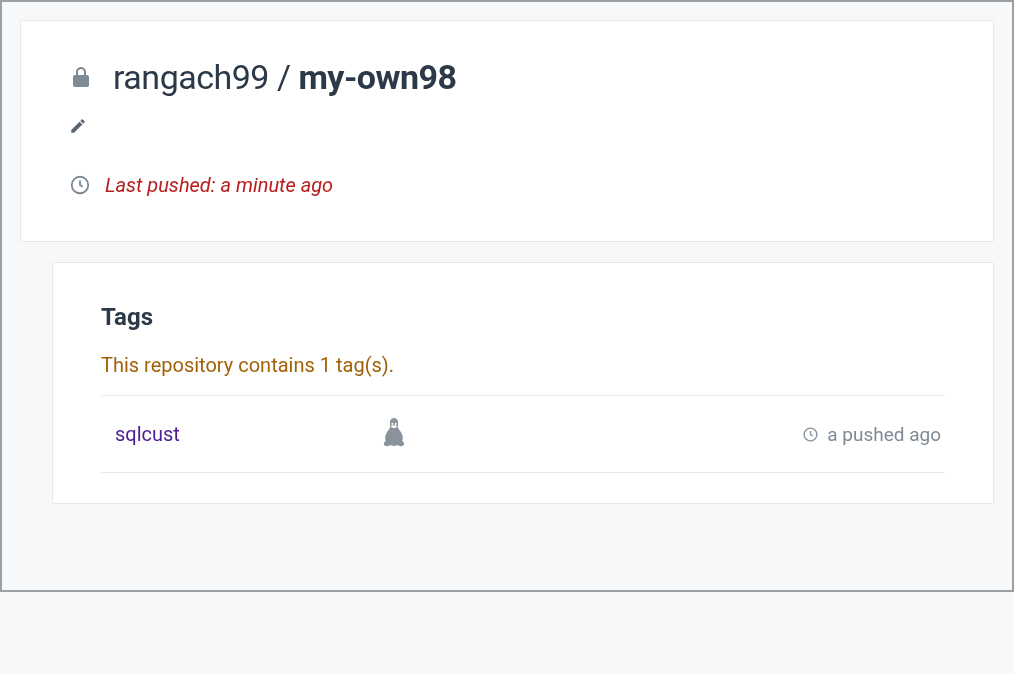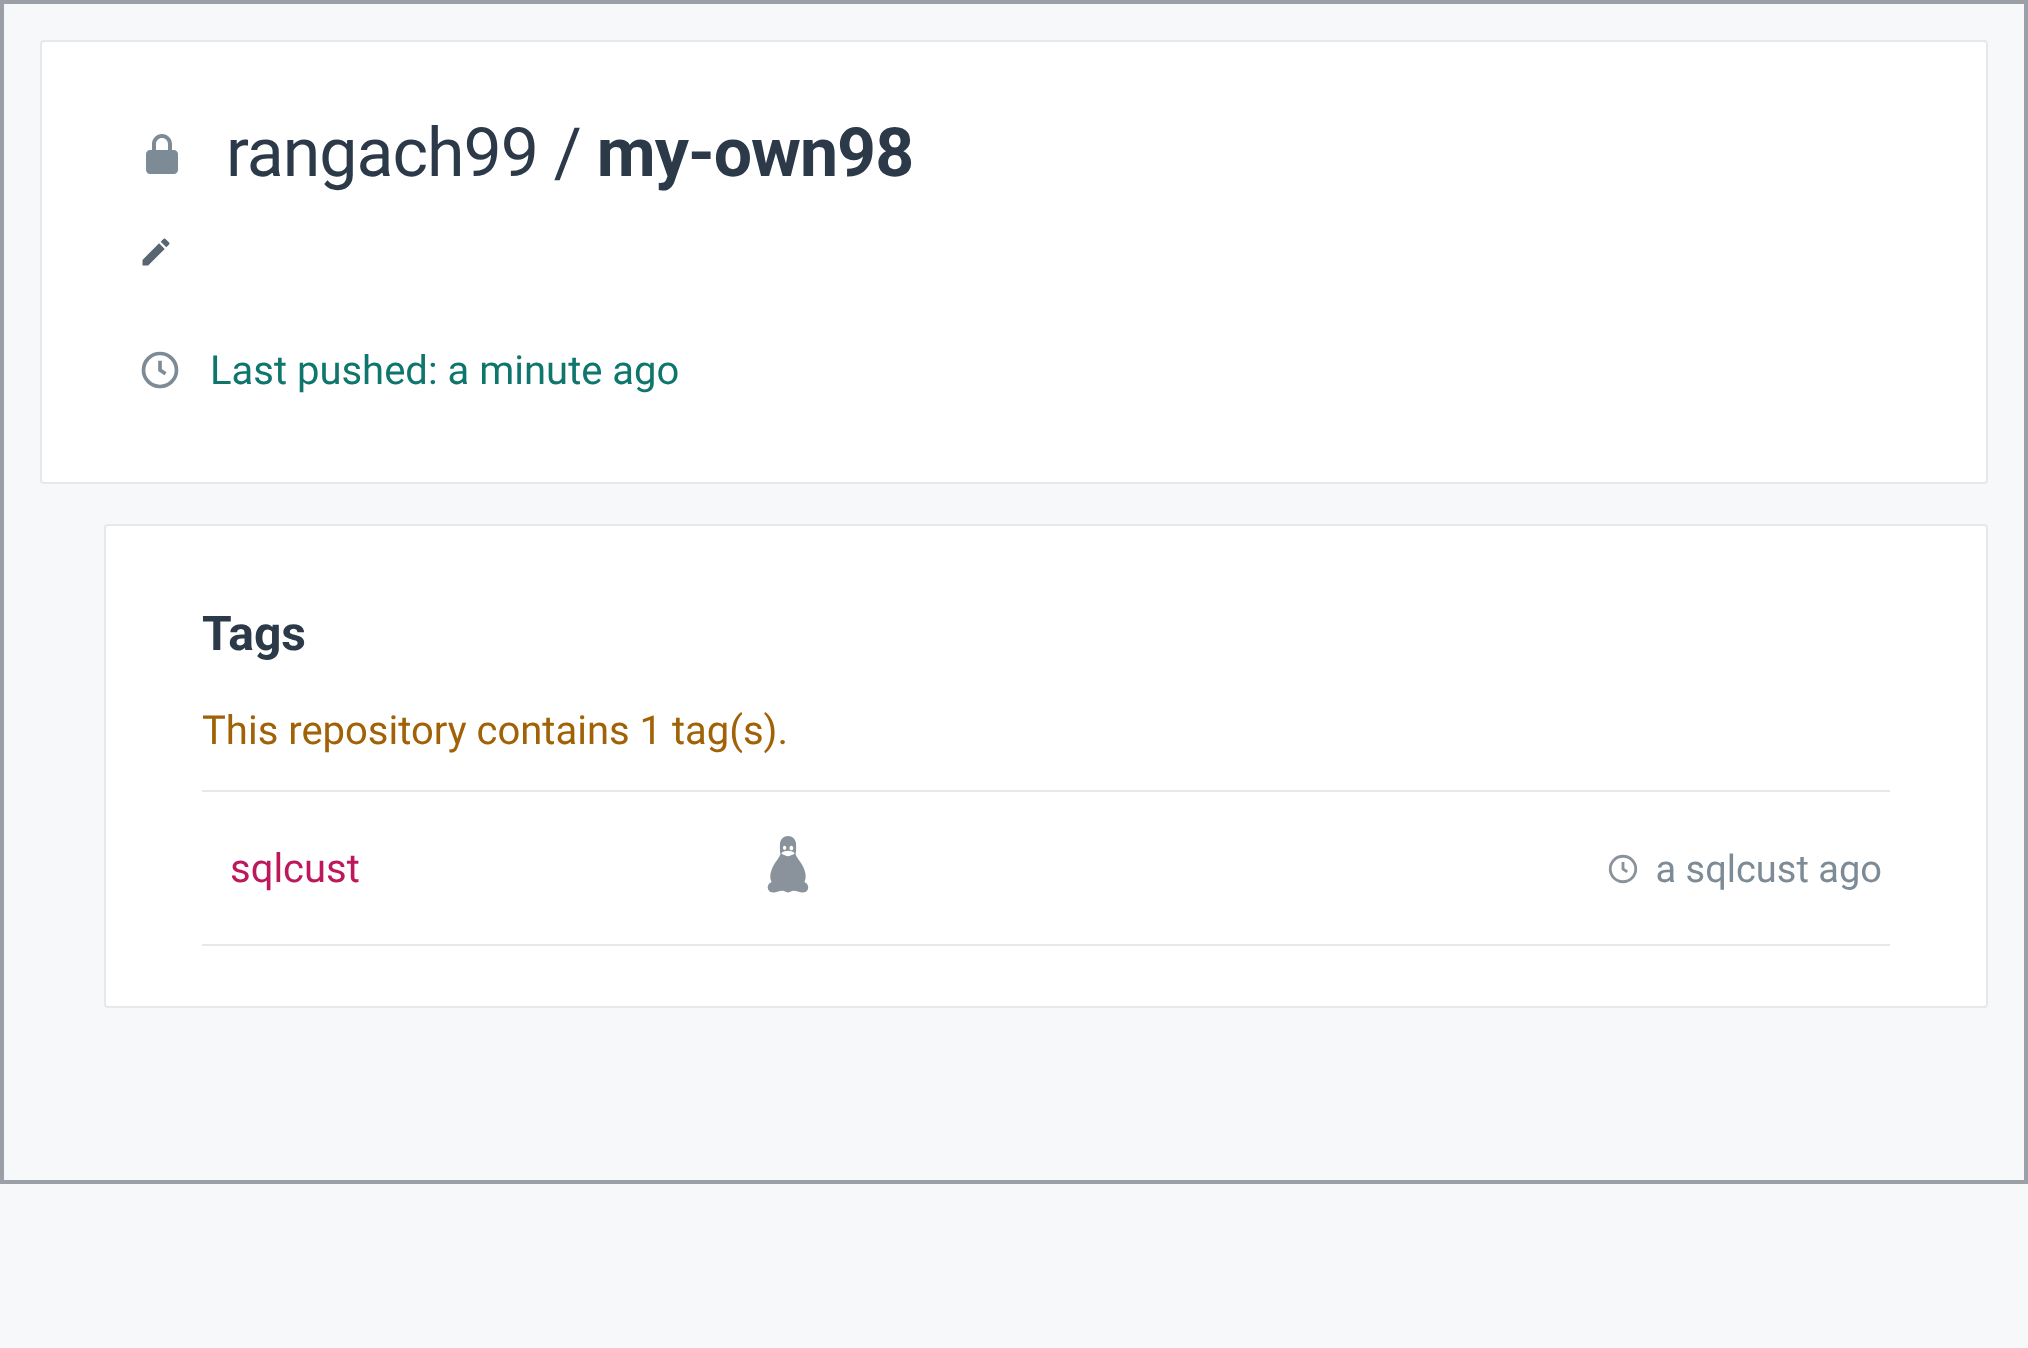--- a/index.html
+++ b/index.html
@@ -74,21 +74,22 @@
       align-items: center;
       gap: 14px;
     }
     .clock-icon {
       color: #7d8b97;
       width: 22px;
       height: 22px;
     }
     .last-pushed-text {
       font-size: 20px;
-      color: #0f766e;
+      color: #b91c1c;
+      font-style: italic;
     }
     .tags-card {
       padding: 40px 48px 30px 48px;
       margin-left: 32px;
     }
     .tags-heading {
       font-size: 24px;
       font-weight: 700;
       color: #2b3948;
       margin-bottom: 22px;
@@ -100,21 +101,21 @@
     }
     .tag-row {
       display: flex;
       align-items: center;
       padding: 22px 4px 22px 14px;
       border-top: 1px solid #e6e8eb;
       border-bottom: 1px solid #e6e8eb;
     }
     .tag-name {
       font-size: 20px;
-      color: #be185d;
+      color: #4c1d95;
       flex: 0 0 265px;
     }
     .linux-icon {
       color: #8a939c;
       width: 28px;
       height: 32px;
       flex: 0 0 auto;
     }
     .tag-time-group {
       margin-left: auto;
@@ -187,17 +188,17 @@
           <path d="M128 0c-20 0-36 14-38 36-1 18-1 36 2 52-8 20-26 36-36 58-10 22-18 50-6 72-10 4-20 16-18 30 2 14 16 22 32 20 14-2 26-10 40-8 10 2 18 8 24 8s14-6 24-8c14-2 26 6 40 8 16 2 30-6 32-20 2-14-8-26-18-30 12-22 4-50-6-72-10-22-28-38-36-58 3-16 3-34 2-52-2-22-18-36-38-36zM112 46c4 0 8 4 8 10s-4 10-8 10-8-4-8-10 4-10 8-10zm32 0c5 0 9 5 9 11s-4 11-9 11-9-5-9-11 4-11 9-11zM100 78c6-4 16-8 28-8s22 4 28 8c4 2 4 6 0 8-8 4-18 10-28 10s-20-6-28-10c-4-2-4-6 0-8z"></path>
         </svg>
       </span>
       <div class="tag-time-group">
         <span class="tag-clock-icon">
           <svg viewBox="0 0 24 24" width="17" height="17" fill="none" stroke="currentColor" stroke-width="2">
             <circle cx="12" cy="12" r="9"></circle>
             <path d="M12 7v5l3 2"></path>
           </svg>
         </span>
-        <span class="tag-time">a sqlcust ago</span>
+        <span class="tag-time">a pushed ago</span>
       </div>
     </div>
   </div>
 </div>
 
 </body></html>

